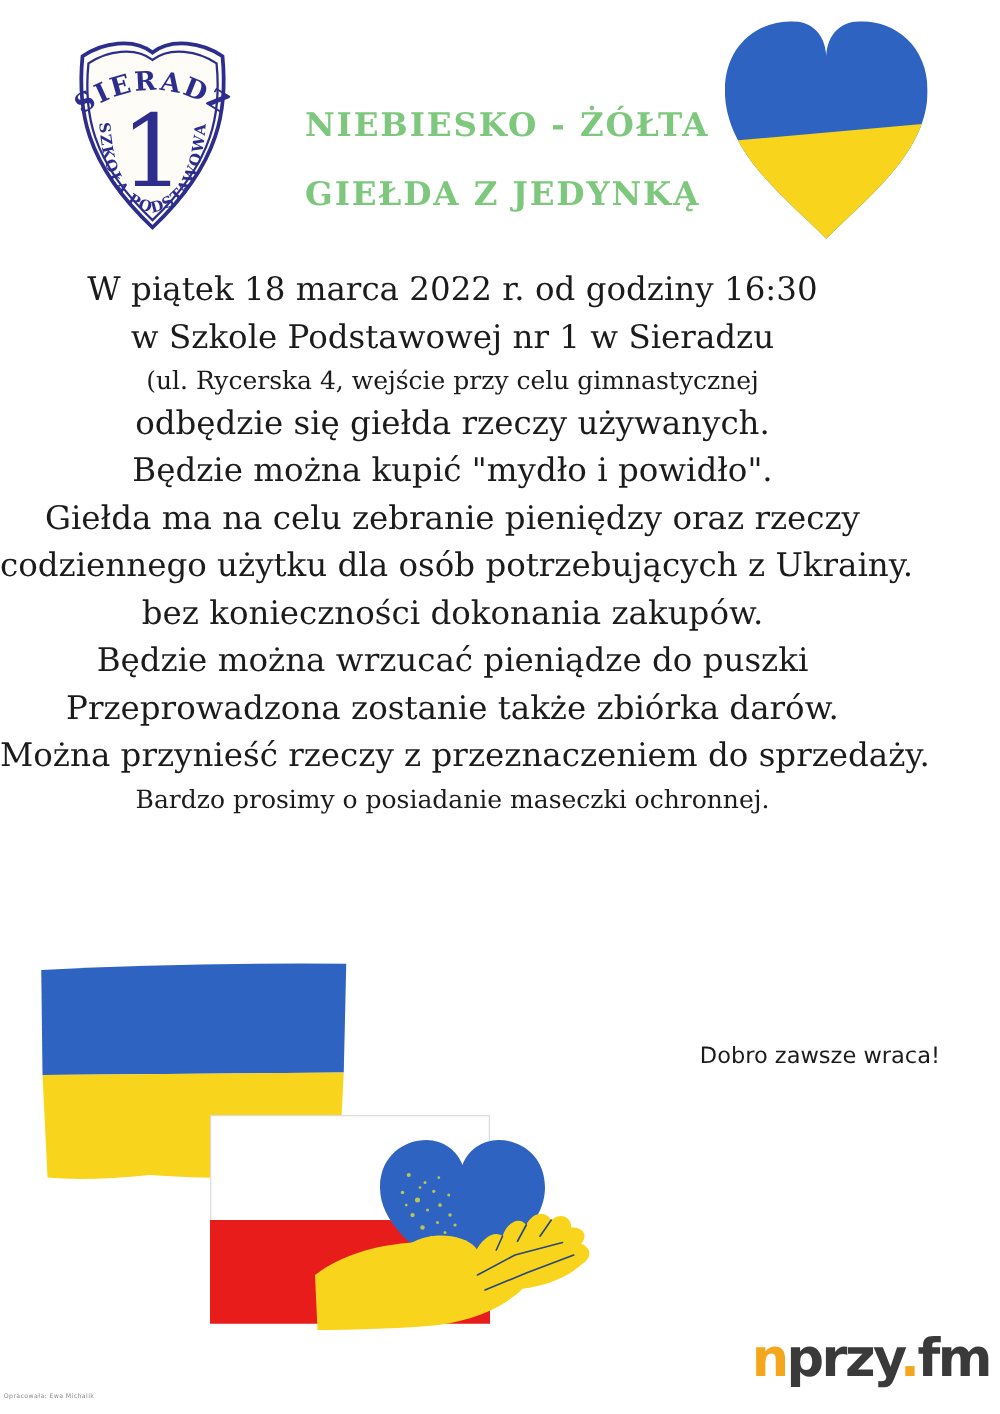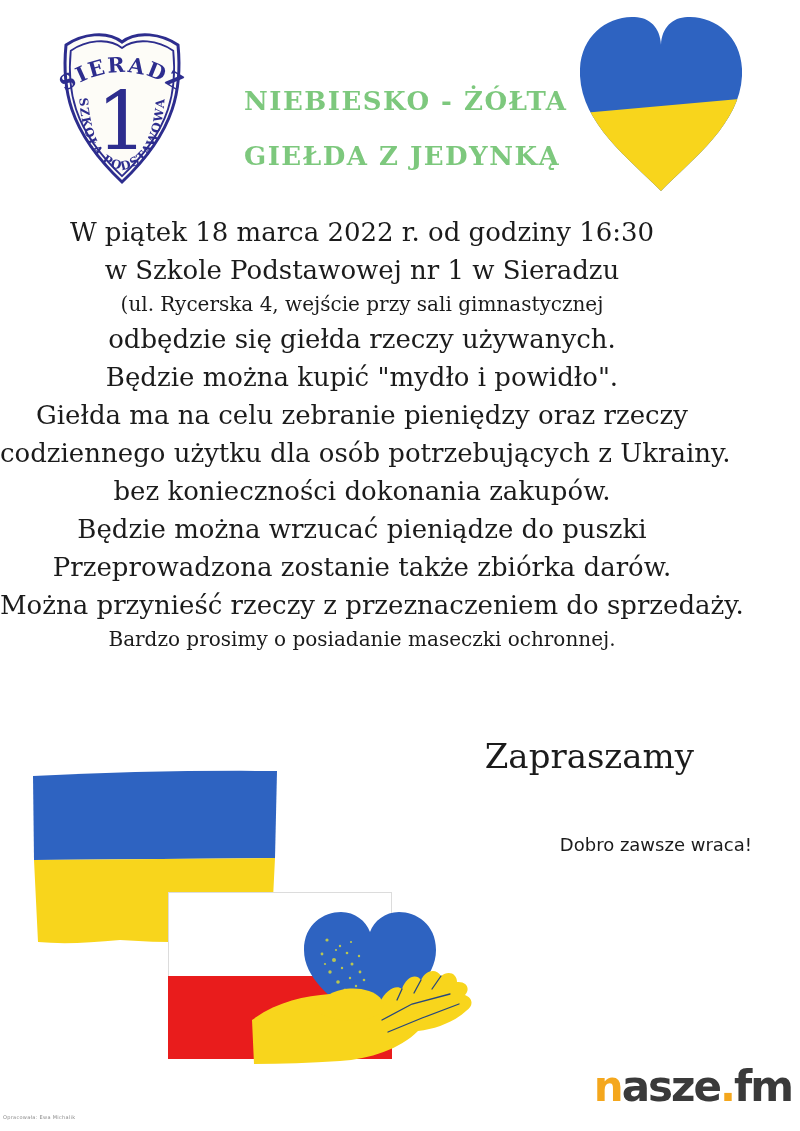--- a/index.html
+++ b/index.html
@@ -87,33 +87,32 @@
     </defs>
     <g clip-path="url(#heartClip)">
       <rect x="0" y="0" width="180" height="196" fill="var(--ukraine-blue,#2e63c1)"></rect>
       <polygon points="0,108 180,92 180,196 0,196" fill="var(--ukraine-yellow,#f8d51c)"></polygon>
     </g>
   </svg>
 
   <div class="abs body-copy">
     <span class="ln ln-lg">W piątek 18 marca 2022 r. od godziny 16:30</span>
     <span class="ln ln-lg">w Szkole Podstawowej nr 1 w Sieradzu</span>
-    <span class="ln ln-sm">(ul. Rycerska 4, wejście przy sali gimnastycznej</span>
+    <span class="ln ln-sm">(ul. Rycerska 4, wejście przy celu gimnastycznej</span>
     <span class="ln ln-lg">odbędzie się giełda rzeczy używanych.</span>
     <span class="ln ln-lg">Będzie można kupić "mydło i powidło".</span>
     <span class="ln ln-lg">Giełda ma na celu zebranie pieniędzy oraz rzeczy</span>
     <span class="ln ln-lg">codziennego użytku dla osób potrzebujących z Ukrainy.</span>
     <span class="ln ln-lg">bez konieczności dokonania zakupów.</span>
     <span class="ln ln-lg">Będzie można wrzucać pieniądze do puszki</span>
     <span class="ln ln-lg">Przeprowadzona zostanie także zbiórka darów.</span>
     <span class="ln ln-lg">Można przynieść rzeczy z przeznaczeniem do sprzedaży.</span>
     <span class="mask-note">Bardzo prosimy o posiadanie maseczki ochronnej.</span>
   </div>
 
-  <div class="abs invitation">Zapraszamy</div>
   <div class="abs slogan">Dobro zawsze wraca!</div>
 
   <svg class="abs ua-flag" viewBox="0 0 250 178">
     <path d="M3,8 Q120,2 247,3 L245,90 L4,92 Z" fill="var(--ukraine-blue,#2e63c1)"></path>
     <path d="M4,92 L245,90 L241,171 Q160,177 90,172 Q40,177 8,174 Z" fill="var(--ukraine-yellow,#f8d51c)"></path>
   </svg>
 
   <div class="abs pl-flag">
     <div class="pl-white"></div>
     <div class="pl-red"></div>
@@ -149,18 +148,18 @@
     <g stroke="#27477e" stroke-width="1.3" fill="none" stroke-linecap="round">
       <path d="M130,122 L160,106 L198,96"></path>
       <path d="M136,134 L170,120 L207,106"></path>
       <path d="M150,91 L145,102"></path>
       <path d="M169,82 L162,95"></path>
       <path d="M189,78 L180,91"></path>
     </g>
   </svg>
 
   <div class="abs brand">
-    <span class="accent">n</span><span>asze</span><span class="accent">.</span><span>fm</span>
+    <span class="accent">n</span><span>przy</span><span class="accent">.</span><span>fm</span>
   </div>
 
   <div class="abs credit">Opracowała: Ewa Michalik</div>
 
 </div>
 
 </body></html>

